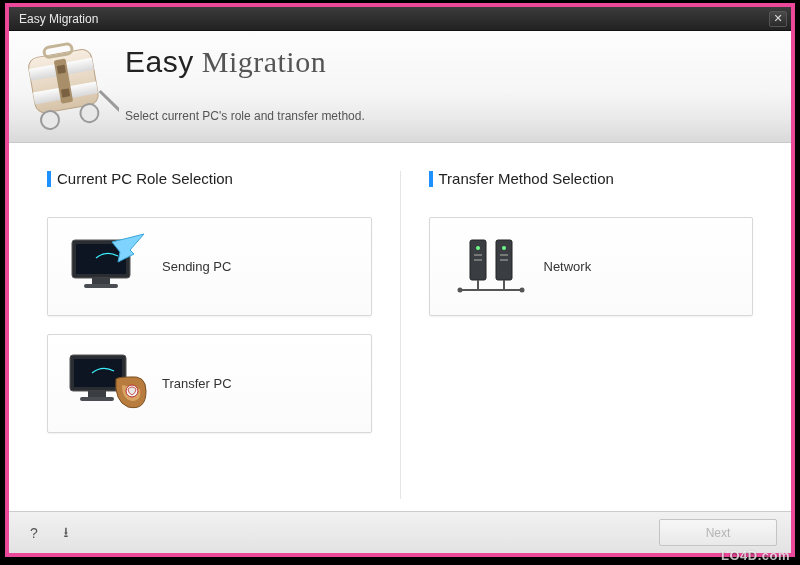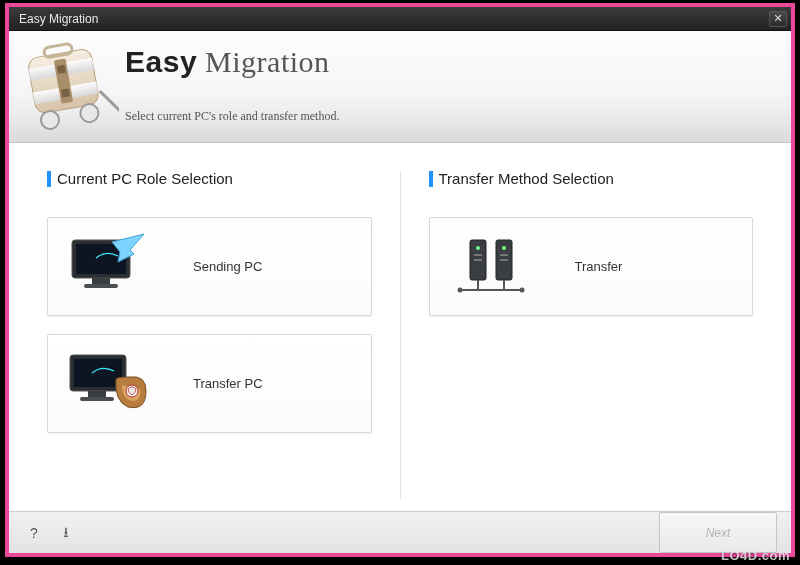--- a/index.html
+++ b/index.html
@@ -54,28 +54,27 @@
   width: 108px; height: 110px;
 }
 .app-title {
   position: absolute;
   left: 116px; top: 14px;
   font-size: 30px;
   letter-spacing: 0.5px;
   color: #333;
   font-family: "Segoe UI Light", "Segoe UI", Arial, sans-serif;
 }
-.app-title .bold { font-weight: 700; color: #222; }
+.app-title .bold { font-weight: 400; color: #222; }
 .app-title .light { font-weight: 200; color: #555; font-family: Liberation Serif, serif; }
 .subtitle {
   position: absolute;
   left: 116px; top: 78px;
   font-size: 12px;
   color: #555;
-  font-family: Liberation Serif, serif;
 }
 .content {
   flex: 1;
   display: flex;
   padding: 28px 38px 12px 38px;
 }
 .col {
   flex: 1;
   position: relative;
 }
@@ -99,21 +98,20 @@
   height: 99px;
   border: 1px solid #d8d8d8;
   border-radius: 2px;
   background: linear-gradient(#ffffff, #fbfbfb);
   box-shadow: 0 1px 2px rgba(0,0,0,0.06);
   display: flex;
   align-items: center;
   padding: 0 18px;
   margin-bottom: 18px;
   cursor: pointer;
-  gap: 31px;
 }
 .card-icon {
   width: 86px; height: 70px;
   display: flex; align-items: center; justify-content: center;
   flex-shrink: 0;
 }
 .card-label {
   font-size: 13px;
   color: #333;
   margin-left: 10px;
@@ -131,28 +129,27 @@
   border: none;
   background: transparent;
   color: #555;
   font-size: 14px;
   margin-right: 10px;
   cursor: pointer;
   text-align: center;
 }
 .foot-spacer { flex: 1; }
 .next-btn {
-  width: 118px; height: 41px;
+  width: 118px; height: 27px;
   border: 1px solid #c4c4c4;
   background: linear-gradient(#f7f7f7, #e9e9e9);
   color: #b5b5b5;
   font-size: 12px;
   border-radius: 2px;
   cursor: default;
-  font-style: italic;
 }
 .watermark {
   position: absolute;
   right: 10px; bottom: 2px;
   color: rgba(255,255,255,0.75);
   font-size: 13px;
   font-weight: 600;
   letter-spacing: 0.5px;
   text-shadow: 0 1px 2px rgba(0,0,0,0.6);
 }
@@ -254,21 +251,21 @@
             <rect x="26" y="27" width="8" height="2" fill="#777"></rect>
             <rect x="52" y="22" width="8" height="2" fill="#777"></rect>
             <rect x="52" y="27" width="8" height="2" fill="#777"></rect>
             <line x1="30" y1="48" x2="30" y2="58" stroke="#555" stroke-width="2"></line>
             <line x1="56" y1="48" x2="56" y2="58" stroke="#555" stroke-width="2"></line>
             <line x1="12" y1="58" x2="74" y2="58" stroke="#555" stroke-width="2"></line>
             <circle cx="12" cy="58" r="2.5" fill="#555"></circle>
             <circle cx="74" cy="58" r="2.5" fill="#555"></circle>
           </svg>
         </div>
-        <div class="card-label">Transfer</div>
+        <div class="card-label">Network</div>
       </div>
     </div>
 
   </div>
 
   <div class="footer">
     <button class="foot-btn">
       <span>?</span>
     </button>
     <button class="foot-btn">

